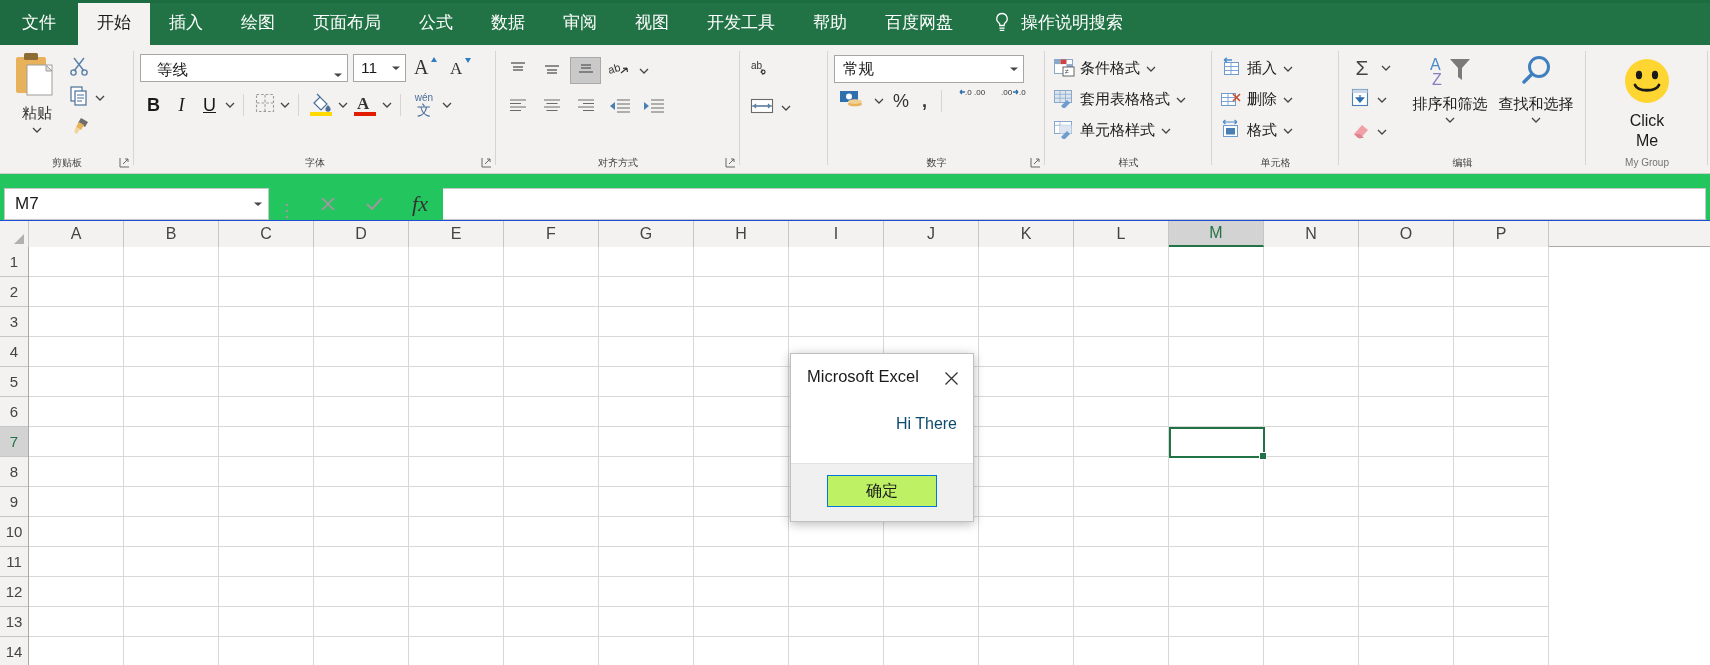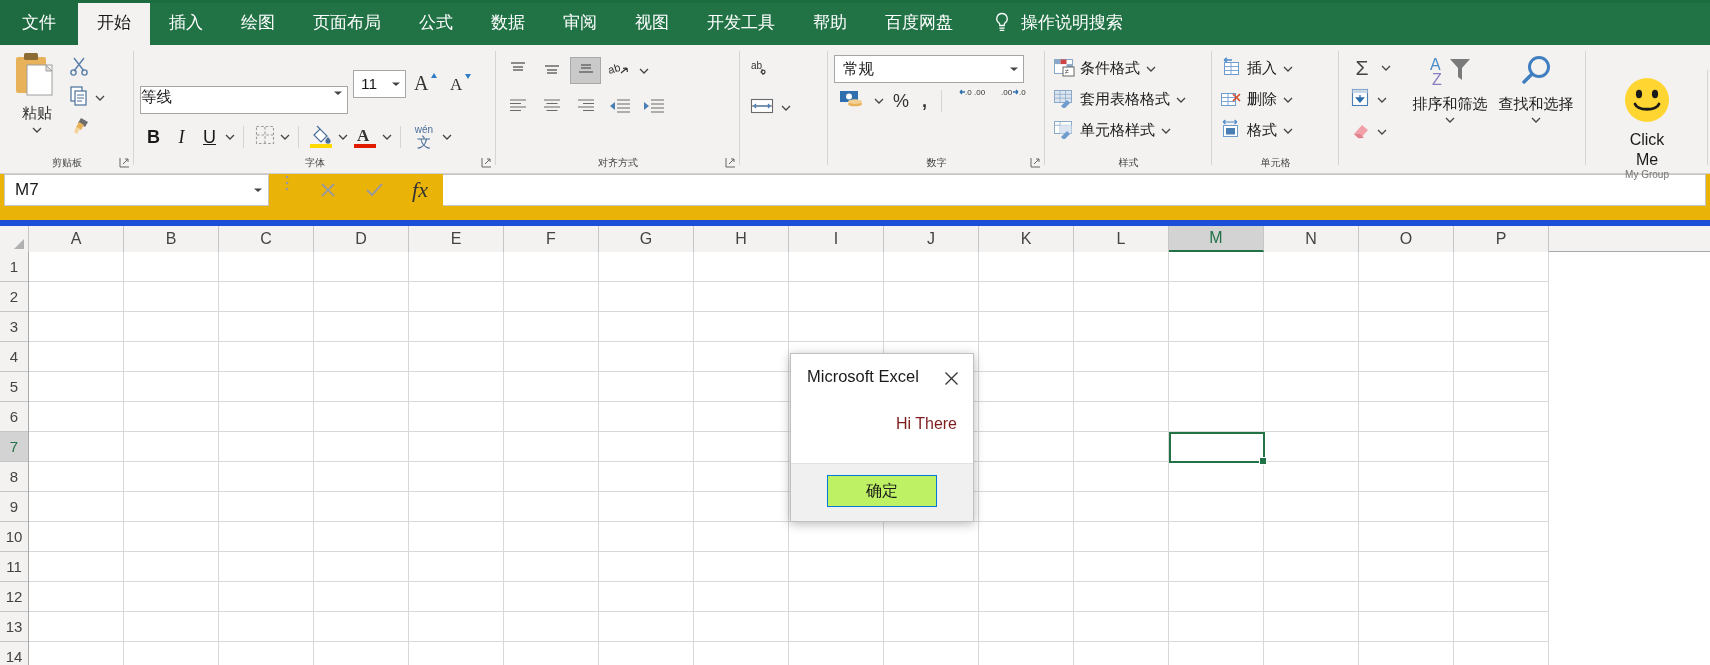--- a/index.html
+++ b/index.html
@@ -65,21 +65,21 @@
   .bigpaste .lab{font-size:15px;color:#333;margin-top:1px;}
   .clipsmall{display:flex;flex-direction:column;gap:4px;padding-top:3px;}
   .cs-row{display:flex;align-items:center;gap:4px;}
 
   
   .g-font{width:350px;}
   .g-font .gbody{flex-direction:column;gap:9px;padding-top:4px;}
   .fontrow1{display:flex;align-items:center;gap:5px;}
   .fontname{
     width:208px;height:28px;background:#fff;border:1px solid #a6a6a6;
-    display:flex;align-items:flex-start;padding:0 3px 0 0;box-sizing:border-box;margin-top:32px;
+    display:flex;align-items:flex-end;padding:0 3px 0 16px;box-sizing:border-box;
   }
   .fontname .txt{flex:1 1 auto;font-size:15.5px;color:#1a1a1a;}
   .fontsize{
     width:53px;height:28px;background:#fff;border:1px solid #a6a6a6;
     display:flex;align-items:center;padding:0 3px 0 7px;box-sizing:border-box;
   }
   .fontsize .txt{flex:1 1 auto;font-size:15.5px;color:#1a1a1a;}
   .growA,.shrinkA{width:30px;height:28px;position:relative;display:flex;align-items:center;justify-content:center;}
   .fontrow2{display:flex;align-items:center;gap:1px;}
   .bi{width:27px;height:28px;display:flex;align-items:center;justify-content:center;font-size:18px;color:#1a1a1a;}
@@ -114,28 +114,28 @@
   
   .g-edit{width:235px;}
   .g-edit .gbody{flex-direction:row;gap:0;padding-top:3px;}
   .editleft{display:flex;flex-direction:column;gap:2px;width:62px;}
   .erow{display:flex;align-items:center;gap:5px;height:30px;padding-left:4px;}
   .editbig{display:flex;align-items:flex-start;gap:0;}
   .bigv{width:86px;display:flex;flex-direction:column;align-items:center;gap:0px;}
   .bigv .lab{font-size:15px;color:#1a1a1a;white-space:nowrap;}
 
   
-  .g-my{width:110px;margin-top:19px;}
+  .g-my{width:110px;}
   .g-my .gbody{justify-content:center;padding-top:6px;}
   .g-my .glabel{color:#737373;}
   .smileybtn{display:flex;flex-direction:column;align-items:center;gap:2px;width:100px;}
   .smileybtn .lab{font-size:16px;color:#1a1a1a;line-height:1.15;text-align:center;}
 
   
-  .fbar{height:46px;background:#eab308;display:flex;align-items:flex-start;border-bottom:6px solid #1d4ed8;}
+  .fbar{height:46px;background:#22c55e;display:flex;align-items:flex-end;border-bottom:1px solid #1d4ed8;}
   .namebox{
     width:265px;height:32px;margin-left:4px;background:#fff;border:1px solid #c8c6c4;
     display:flex;align-items:center;padding:0 4px 0 10px;box-sizing:border-box;
   }
   .namebox .txt{flex:1 1 auto;font-size:17px;color:#1a1a1a;}
   .grip{width:36px;display:flex;align-items:center;justify-content:center;}
   .fbtns{display:flex;align-items:center;gap:0;height:32px;}
   .fb{width:46px;height:32px;display:flex;align-items:center;justify-content:center;color:#9a9a9a;font-size:20px;}
   .fb.fx{color:#333;font-style:italic;font-family:"Liberation Serif",serif;font-size:22px;}
   .finput{flex:1 1 auto;height:32px;background:#fff;border:1px solid #c8c6c4;border-left:none;box-sizing:border-box;margin-right:4px;}
@@ -164,21 +164,21 @@
   
   .dialog{
     position:absolute;left:790px;top:353px;width:182px;
     background:#ffffff;border:1px solid #c0c0c0;
     box-shadow:0 2px 10px rgba(0,0,0,.28);
     display:flex;flex-direction:column;text-align:right;
   }
   .dlg-title{display:flex;align-items:flex-start;justify-content:space-between;padding:13px 10px 0 16px;}
   .dlg-title .t{font-size:16.5px;color:#1a1a1a;}
   .dlg-x{width:24px;height:22px;display:flex;align-items:center;justify-content:center;color:#333;font-size:19px;line-height:1;}
-  .dlg-msg{padding:26px 16px 30px 17px;font-size:16px;color:#7f1d1d;}
+  .dlg-msg{padding:26px 16px 30px 17px;font-size:16px;color:#0c4a6e;}
   .dlg-foot{background:#f0f0f0;border-top:1px solid #e2e2e2;padding:11px 0 14px 0;display:flex;justify-content:center;}
   .dlg-ok{
     width:110px;height:32px;background:#bef264;border:1px solid #0078d7;
     display:flex;align-items:center;justify-content:center;font-size:16px;color:#1a1a1a;
     box-sizing:border-box;
   }
 </style>
 </head>
 <body>
 
@@ -783,20 +783,21 @@
             </span>
             <span class="lab">查找和选择</span>
             <span class="chev">
               <svg width="12" height="8" viewBox="0 0 12 8">
                   <path d="M2 2l4 4 4-4" fill="none" stroke="#444" stroke-width="1.3"></path>
                 </svg>
             </span>
           </div>
         </div>
       </div>
+      <div class="glabel">编辑</div>
       <div class="gsep"></div>
     </div>
 
     <div class="group g-my">
       <div class="gbody">
         <div class="smileybtn btn">
           <span>
             <svg width="50" height="50" viewBox="0 0 50 50">
               <circle cx="25" cy="25" r="22" fill="#ffd531"></circle>
               <ellipse cx="17" cy="19" rx="3.1" ry="4.2" fill="#1a1a1a"></ellipse>

